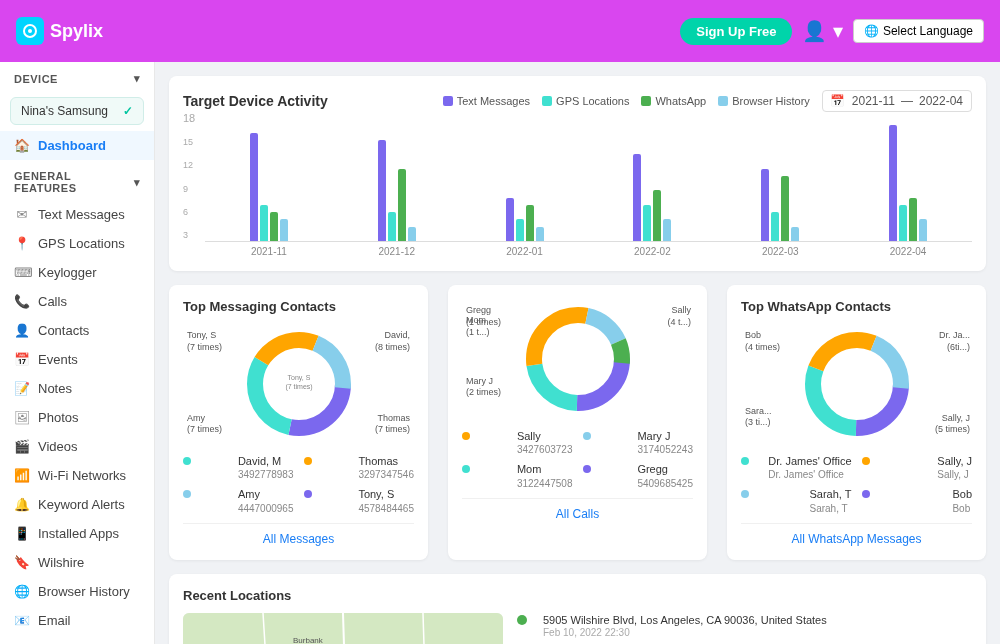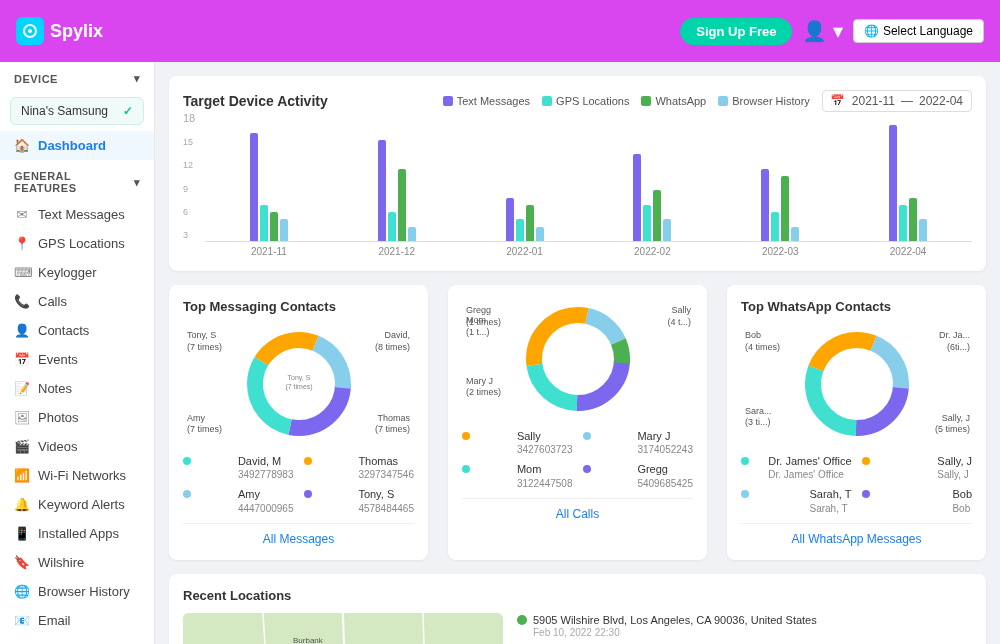--- a/index.html
+++ b/index.html
@@ -64,21 +64,21 @@
     .contact-dot { width: 8px; height: 8px; border-radius: 50%; flex-shrink: 0; margin-top: 3px; }
     .contact-info { font-size: 11px; line-height: 1.3; }
     .contact-name { color: #333; font-weight: 500; font-size: 11px; }
     .contact-num { color: #888; font-size: 10px; }
     .card-link { text-align: center; color: #1a7ef5; font-size: 12px; cursor: pointer; border-top: 1px solid #f0f0f0; padding-top: 8px; margin-top: 4px; }
 
     
     .locations-row { display: flex; gap: 14px; }
     .map-placeholder { width: 320px; height: 160px; background: #e8f0e8; flex-shrink: 0; border-radius: 6px; overflow: hidden; position: relative; }
     .location-list { flex: 1; display: flex; flex-direction: column; gap: 8px; }
-    .location-item { display: flex; align-items: flex-start; gap: 6px; }
+    .location-item { display: flex; align-items: flex-start; gap: 16px; }
     .loc-dot { width: 10px; height: 10px; border-radius: 50%; background: #4caf50; flex-shrink: 0; margin-top: 2px; }
     .loc-addr { font-size: 11px; color: #333; line-height: 1.3; }
     .loc-date { font-size: 10px; color: #aaa; }
 
     .bar-chart-wrapper { position: relative; padding-left: 22px; }
   </style>
 </head>
 <body>
 
 <header class="header">

